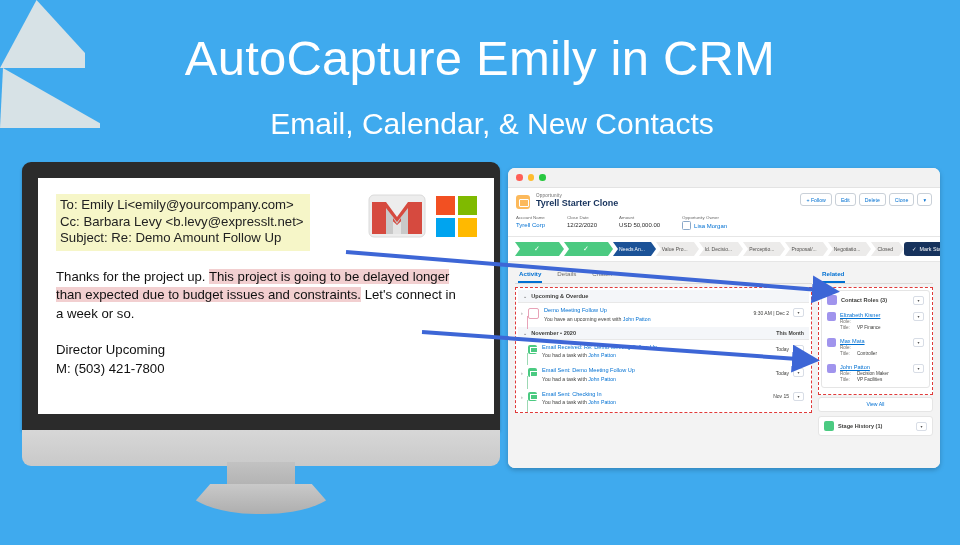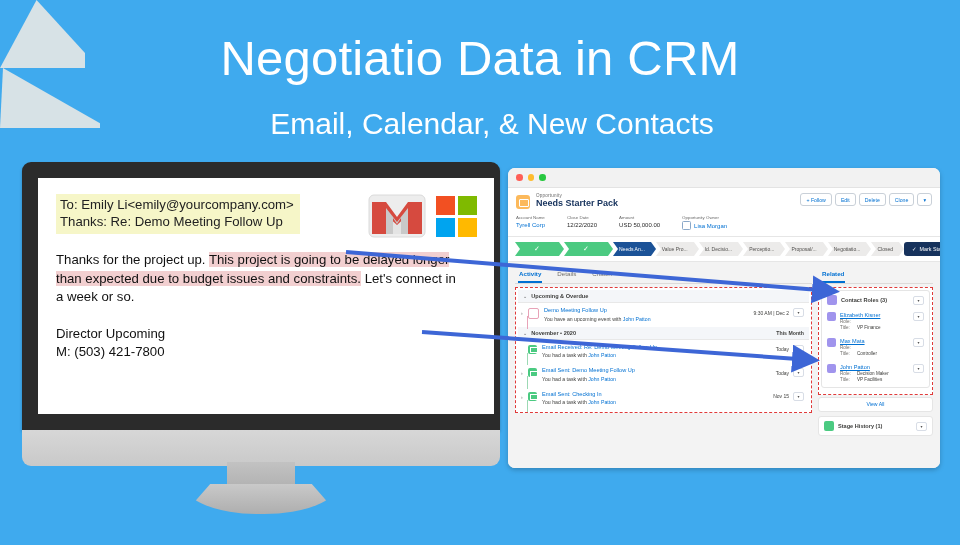--- a/index.html
+++ b/index.html
@@ -179,31 +179,32 @@
   .view-all{text-align:center;font-size:5.2px;color:#0070D2;padding:3px 0 4px 0;border-top:1px solid #EEE;}
 
   .tabs-rt{display:flex;border-bottom:1px solid #DDDBDA;padding-left:3px;}
   .tab-rt{font-size:6.2px;color:#0070D2;font-weight:bold;padding:3px 1px 4px 1px;border-bottom:2px solid #0070D2;}
 </style>
 </head>
 <body>
 
 <div class="slide">
 
-  <div class="title">Negotiatio Data in CRM</div>
+  <div class="title">AutoCapture Emily in CRM</div>
   <div class="subtitle">Email, Calendar, &amp; New Contacts</div>
 
   <div class="monitor">
     <div class="monitor-bezel">
       <div class="monitor-screen">
 
         <div class="email">
           <div class="email-head">
             <div>To: Emily Li&lt;emily@yourcompany.com&gt;</div>
-            <div>Thanks: Re: Demo Meeting Follow Up</div>
+            <div>Cc: Barbara Levy &lt;b.levy@expresslt.net&gt;</div>
+            <div>Subject: Re: Demo Amount Follow Up</div>
           </div>
 
           <div class="email-body">
             <span>Thanks for the project up.  </span><span class="hl">This project is going to be delayed longer than expected due to budget issues and constraints.</span><span>   Let's connect in a week or so.</span>
           </div>
 
           <div class="sig">
             <div>Director Upcoming</div>
             <div>M: (503) 421-7800</div>
           </div>
@@ -242,21 +243,21 @@
       <span class="dot" style="background:#28C840"></span>
     </div>
 
     <div class="sf-body">
 
       <div class="sf-header">
         <div class="sf-header-top">
           <div class="sf-obj-icon"></div>
           <div>
             <div class="sf-obj-type">Opportunity</div>
-            <div class="sf-obj-name">Needs Starter Pack</div>
+            <div class="sf-obj-name">Tyrell Starter Clone</div>
           </div>
           <div class="sf-head-btns">
             <div class="sf-btn">+ Follow</div>
             <div class="sf-btn">Edit</div>
             <div class="sf-btn">Delete</div>
             <div class="sf-btn">Clone</div>
             <div class="sf-btn">▾</div>
           </div>
         </div>
 

